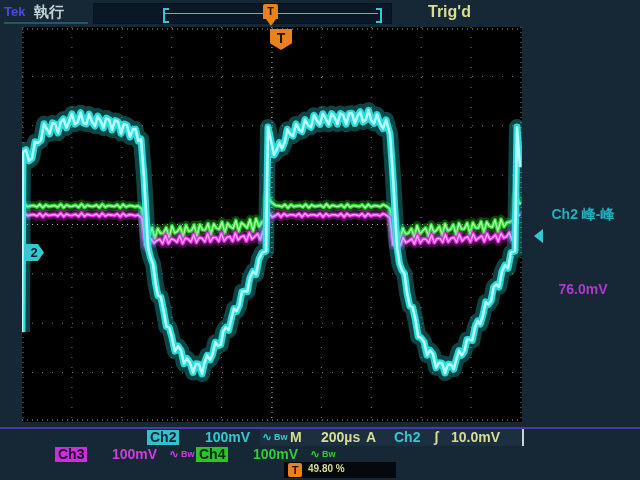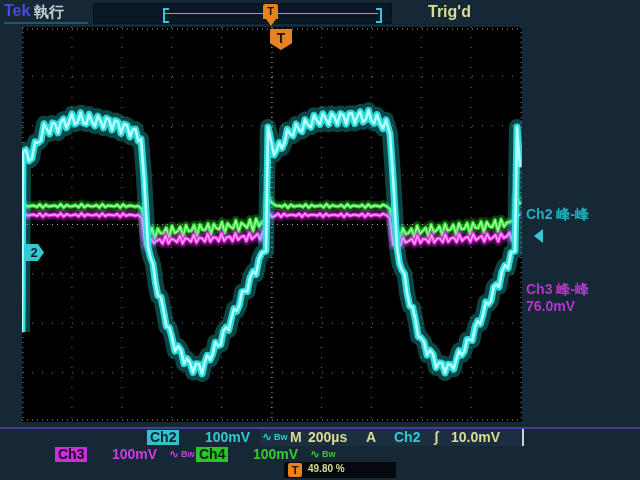--- a/index.html
+++ b/index.html
@@ -5,21 +5,21 @@
   html,body{margin:0;padding:0;background:#000;}
   #screen{
     position:relative;width:640px;height:480px;overflow:hidden;
     background:#162836;
     font-family:"Liberation Sans","DejaVu Sans",sans-serif;
     -webkit-font-smoothing:none;
   }
   
   #hdr{position:absolute;left:0;top:0;width:640px;height:26px;}
   #brand-wrap{position:absolute;left:4px;top:2px;height:20px;border-bottom:2px solid #1d5a6a;width:84px;}
-  #brand{color:#4a4ae0;font-weight:bold;font-size:16px;letter-spacing:0;}
+  #brand{color:#4a4ae0;font-weight:bold;font-size:13px;letter-spacing:0;}
   #run-status{position:absolute;left:34px;top:3px;color:#c2d2d2;font-size:15px;font-weight:bold;}
   #trigd{position:absolute;left:400px;top:3px;color:#d8dc96;font-size:16px;font-weight:bold;margin-left:28px;}
   #record-bar{position:absolute;left:93px;top:3px;width:297px;height:19px;background:#0a1826;border:1px solid #071220;}
   #record-line{position:absolute;left:71px;top:9px;width:213px;height:1px;background:#35c8d2;}
   .bracket{position:absolute;top:4px;width:4px;height:11px;}
   #brk-l{left:69px;border-left:2px solid #35c8d2;border-top:2px solid #35c8d2;border-bottom:2px solid #35c8d2;}
   #brk-r{left:282px;border-right:2px solid #35c8d2;border-top:2px solid #35c8d2;border-bottom:2px solid #35c8d2;}
   #tflag{position:absolute;left:169px;top:0px;width:15px;height:15px;background:#e8821e;
     color:#241200;font-size:11px;font-weight:bold;text-align:center;line-height:15px;border-radius:2px 2px 0 0;}
   #tflag-tri{position:absolute;left:172px;top:15px;width:0;height:0;
@@ -32,21 +32,21 @@
     color:#241200;font-weight:bold;font-size:14px;text-align:center;line-height:19px;
     clip-path:polygon(0 0,100% 0,100% 68%,50% 100%,0 68%);}
   
   #gnd2{position:absolute;left:2px;top:217px;width:20px;height:17px;background:#35c8d2;
     clip-path:polygon(0 0,70% 0,100% 50%,70% 100%,0 100%);
     color:#06222e;font-size:13px;font-weight:bold;text-align:center;line-height:17px;}
   
   #trig-lvl{position:absolute;left:512px;top:202px;width:0;height:0;
     border-top:7px solid transparent;border-bottom:7px solid transparent;border-right:9px solid #35c8d2;}
   
-  .meas{position:absolute;left:526px;width:114px;font-weight:bold;font-size:14px;line-height:17px;}
+  .meas{position:absolute;left:526px;width:114px;text-align:center;font-weight:bold;font-size:14px;line-height:17px;}
   #meas-ch2{top:206px;color:#1fb0c0;}
   #meas-ch3{top:281px;color:#b238cc;}
   #meas-ch4{top:356px;color:#2aa82a;}
   
   #divider{position:absolute;left:0;top:427px;width:640px;height:2px;background:#4a3a9e;}
   .row{position:absolute;left:0;width:640px;height:17px;font-size:14px;font-weight:bold;}
   #row1{top:429px;} #row2{top:446px;} #row3{top:461px;height:18px;}
   .badge{position:absolute;top:1px;height:15px;padding:0 3px;font-size:14px;line-height:15px;}
   .b-cyan{background:#35c0ce;color:#062430;}
   .b-mag{background:#cc2ede;color:#230028;}
@@ -118,36 +118,34 @@
     <div id="trig-shield">T</div>
     <div id="gnd2">2</div>
     <div id="trig-lvl"></div>
   </div>
 
   <div id="meas-ch2" class="meas">
     <div><span>Ch2</span>
       <span>峰-峰</span></div>
   </div>
   <div id="meas-ch3" class="meas">
-    <div><span>Ch3</span>
-      <span>峰-峰</span></div>
     <div>76.0mV</div>
   </div>
 
   <div id="divider"></div>
 
   <div id="row1" class="row">
     <div id="tb-panel"></div>
     <div id="trg-panel"></div>
     <span class="badge b-cyan" style="left:147px">Ch2</span>
     <span class="pos t-cyan" style="left:205px">100mV</span>
     <span class="pos t-cyan cpl" style="left:262px">∿</span>
     <span class="pos t-cyan bw" style="left:274px">Bw</span>
     <span class="pos t-yel" style="left:290px">M</span>
-    <span class="pos t-yel" style="left:308px">200µs</span>
+    <span class="pos t-yel" style="left:321px">200µs</span>
     <span class="pos t-yel" style="left:366px">A</span>
     <span class="pos t-cyan" style="left:394px">Ch2</span>
     <span class="pos t-yel" style="left:434px">ʃ</span>
     <span class="pos t-yel" style="left:451px">10.0mV</span>
   </div>
 
   <div id="row2" class="row">
     <span class="badge b-mag" style="left:55px">Ch3</span>
     <span class="pos t-mag" style="left:112px">100mV</span>
     <span class="pos t-mag cpl" style="left:169px">∿</span>

